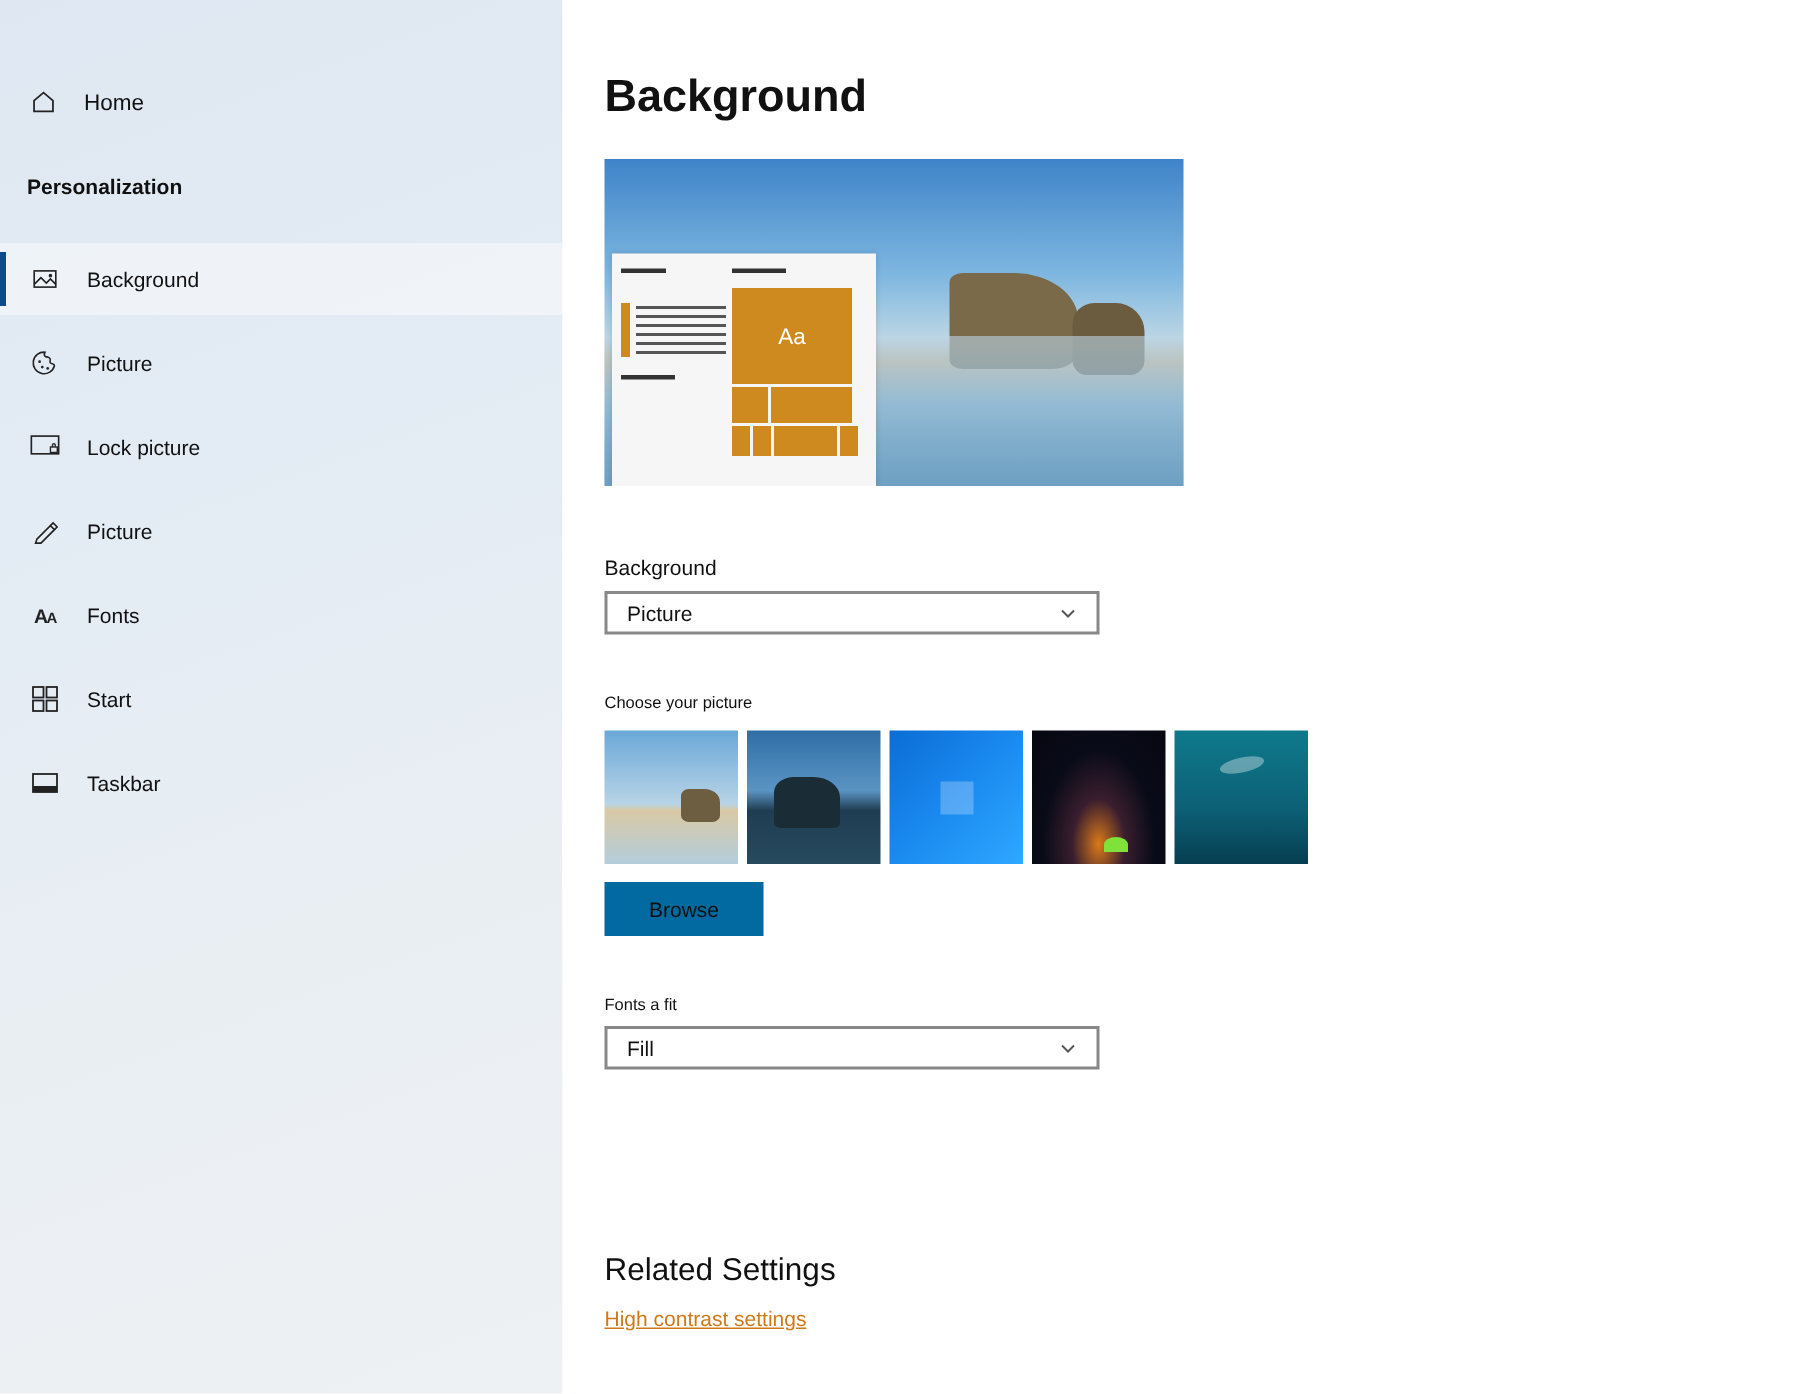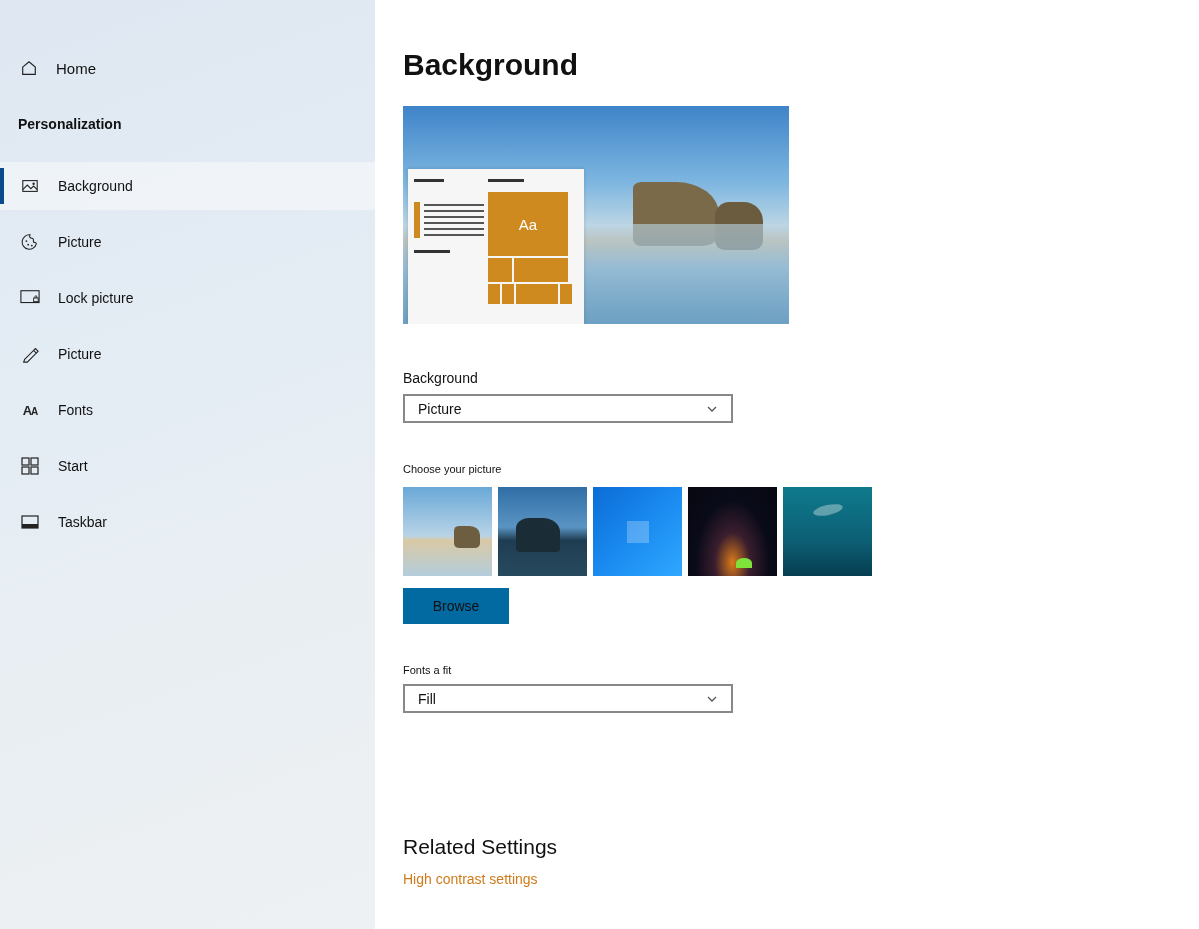--- a/index.html
+++ b/index.html
@@ -103,21 +103,21 @@
   .th4::after { content:""; position:absolute; left:48px; bottom:8px; width:16px; height:10px; background:#7fe23a; border-radius:50% 50% 0 0; }
   .th5 { background: linear-gradient(to bottom,#0f7a8c 0%, #0c5f75 60%, #063e50 100%); position:relative; }
   .th5::after { content:""; position:absolute; left:30px; top:18px; width:30px; height:10px; background:rgba(255,255,255,0.35); border-radius:50%; transform:rotate(-12deg); }
 
   .browse-btn {
     width:106px; height:36px; background:#0369a1; border:none; font-size:14px; color:#111;
     margin-top:12px; display:flex; align-items:center; justify-content:center;
   }
 
   .related-title { font-size:21px; font-weight:400; color:#111; margin-top:122px; }
-  .link { font-size:14px; color:#cf7a1a; margin-top:12px; display:inline-block; }
+  .link { font-size:14px; color:#cf7a1a; margin-top:12px; display:inline-block;text-decoration:underline; }
 
   svg { display:block; }
 </style>
 </head>
 <body>
 
 <div class="titlebar">
   <div class="back">
     <svg width="16" height="16" viewBox="0 0 16 16" fill="none">
         <path d="M10 2 L4 8 L10 14" stroke="#333" stroke-width="1.3"></path>

